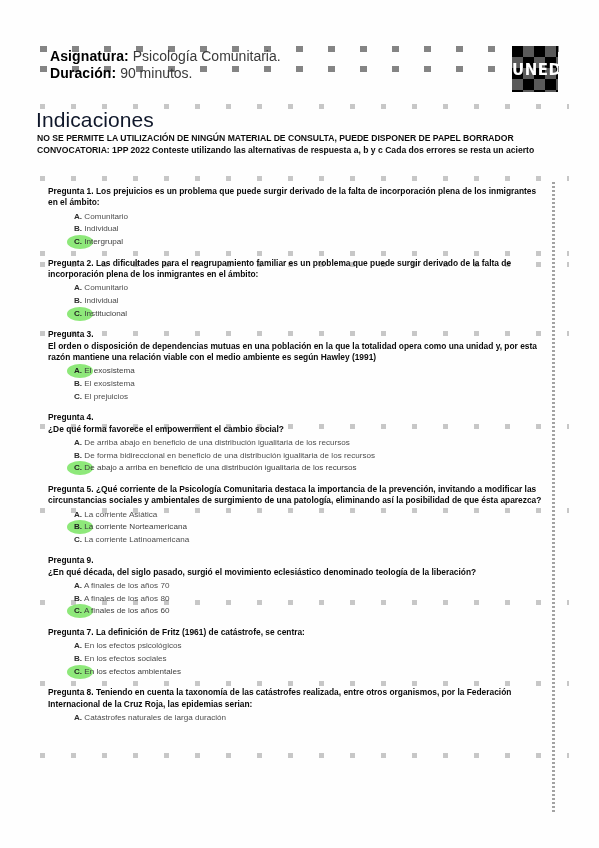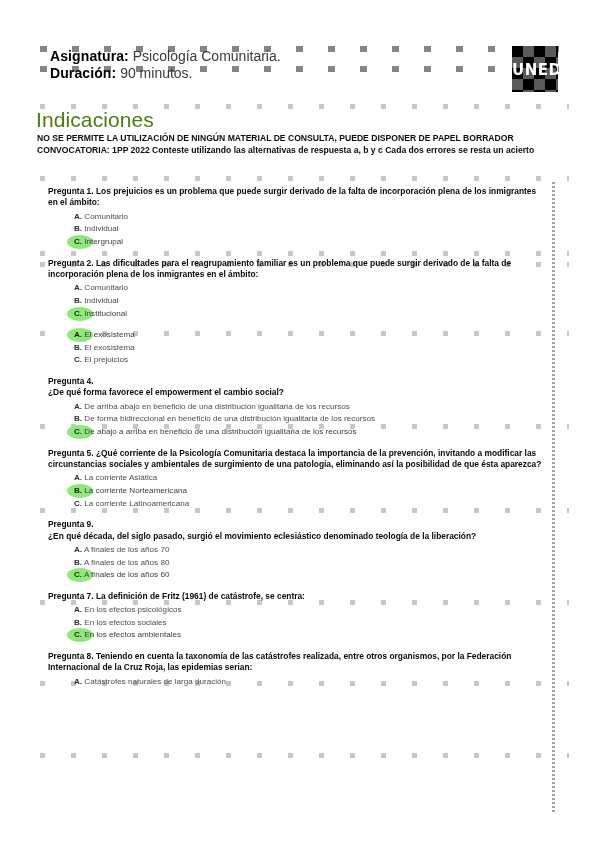--- a/index.html
+++ b/index.html
@@ -106,21 +106,21 @@
     z-index: 2;
   }
 
   
   .indic-title {
     position: absolute;
     left: 36px;
     top: 108px;
     font-size: 21px;
     font-weight: normal;
-    color: #4d7c0f;
+    color: #0f172a;
     letter-spacing: .1px;
   }
   .indic-body {
     position: absolute;
     left: 37px;
     top: 133px;
     width: 512px;
     font-size: 8.6px;
     font-weight: bold;
     line-height: 11.6px;
@@ -230,20 +230,21 @@
       </div>
       <div class="q-block">
         <div class="q-stem"><span class="q-num">Pregunta 2.</span><span> Las dificultades para el reagrupamiento familiar es un problema que puede surgir derivado de la falta de incorporación plena de los inmigrantes en el ámbito:</span></div>
         <div class="q-options">
           <div class="q-option"><span class="opt-letter">A.</span><span> Comunitario</span></div>
           <div class="q-option"><span class="opt-letter">B.</span><span> Individual</span></div>
           <div class="q-option marked"><span class="blob"></span><span class="opt-letter">C.</span><span> Institucional</span></div>
         </div>
       </div>
       <div class="q-block">
+        <div class="q-stem"><span class="q-num">Pregunta 3.</span><span class="q-sub">El orden o disposición de dependencias mutuas en una población en la que la totalidad opera como una unidad y, por esta razón mantiene una relación viable con el medio ambiente es según Hawley (1991)</span></div>
         <div class="q-options">
           <div class="q-option marked"><span class="blob"></span><span class="opt-letter">A.</span><span> El exosistema</span></div>
           <div class="q-option"><span class="opt-letter">B.</span><span> El exosistema</span></div>
           <div class="q-option"><span class="opt-letter">C.</span><span> El prejuicios</span></div>
         </div>
       </div>
       <div class="q-block">
         <div class="q-stem"><span class="q-num">Pregunta 4.</span><span class="q-sub">¿De qué forma favorece el empowerment el cambio social?</span></div>
         <div class="q-options">
           <div class="q-option"><span class="opt-letter">A.</span><span> De arriba abajo en beneficio de una distribución igualitaria de los recursos</span></div>

